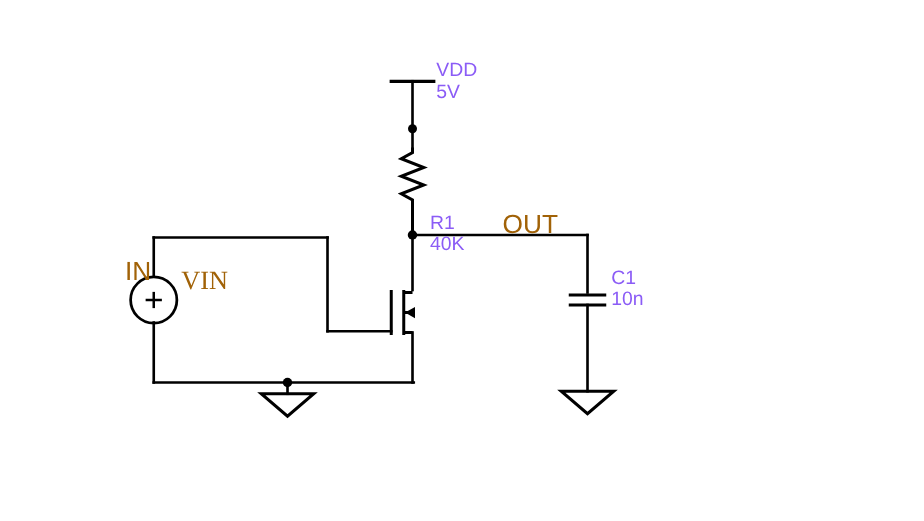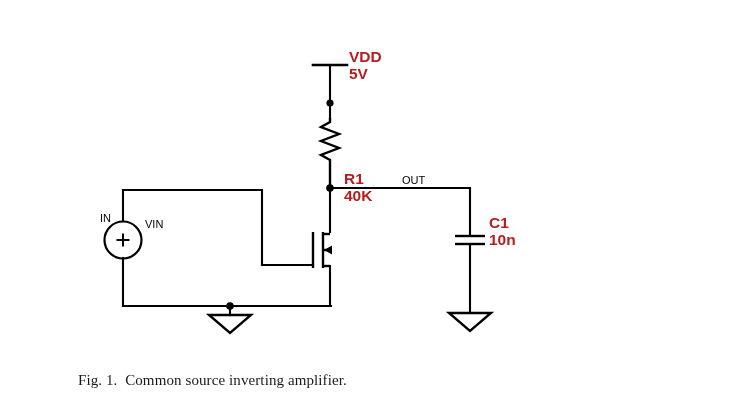--- a/index.html
+++ b/index.html
@@ -69,51 +69,50 @@
     stroke-width: 2.0;
     stroke-linecap: butt;
   }
   .arrow-fill {
     fill: #000000;
     stroke: none;
   }
   .lbl {
     position: absolute;
     font-family: "Liberation Sans", sans-serif;
-    font-size: 11px;
+    font-size: 21px;
     line-height: 16.5px;
-    color: #000000;
+    color: #a16207;
     white-space: pre;
     letter-spacing: 0px;
   }
   .lbl-multi {
     position: absolute;
     font-family: "Liberation Sans", sans-serif;
     font-size: 15.5px;
     line-height: 17px;
-    color: #b91c1c;
+    color: #8b5cf6;
     white-space: pre;
-    font-weight: bold;
   }
   #caption {
     position: absolute;
     left: 78px;
     top: 372px;
     font-family: "Liberation Serif", serif;
     font-size: 15px;
     color: #1a1a1a;
     white-space: pre;
     letter-spacing: 0.1px;
   }
   
   #label-vdd    { left: 349px; top: 48px;  }
   #label-r1     { left: 344px; top: 122px; margin-top: 48px; }
   #label-out    { left: 402px; top: 172px; }
   #label-in     { left: 100px; top: 190px; margin-top: 20px; }
-  #label-vin    { left: 145px; top: 216px; }
+  #label-vin    { left: 145px; top: 216px; font-family: Liberation Serif, serif; }
   #label-m2     { left: 340px; top: 228px; }
   #label-c1     { left: 489px; top: 214px; }
 </style>
 </head>
 <body>
 
 <div id="figure-root">
 
   <svg id="schematic-svg" viewBox="0 0 739 417">
 
@@ -206,15 +205,14 @@
 
   <div class="lbl" id="label-out">OUT</div>
 
   <div class="lbl" id="label-in">IN</div>
 
   <div class="lbl" id="label-vin">VIN</div>
 
 
   <div class="lbl-multi" id="label-c1"><span>C1</span><br><span>10n</span></div>
 
-  <div id="caption">Fig. 1.  Common source inverting amplifier.</div>
 
 </div>
 
 </body></html>

